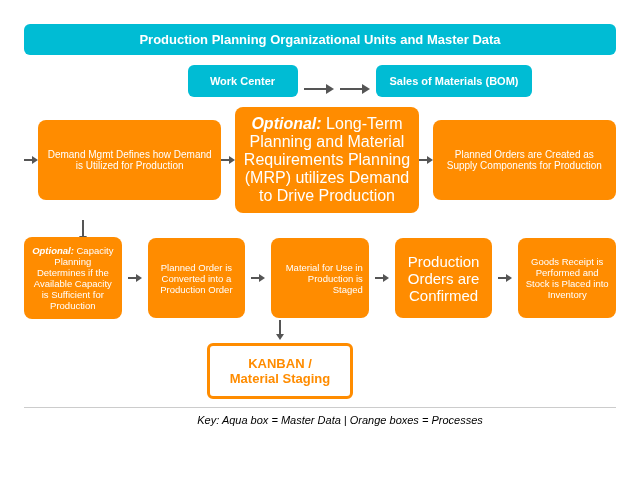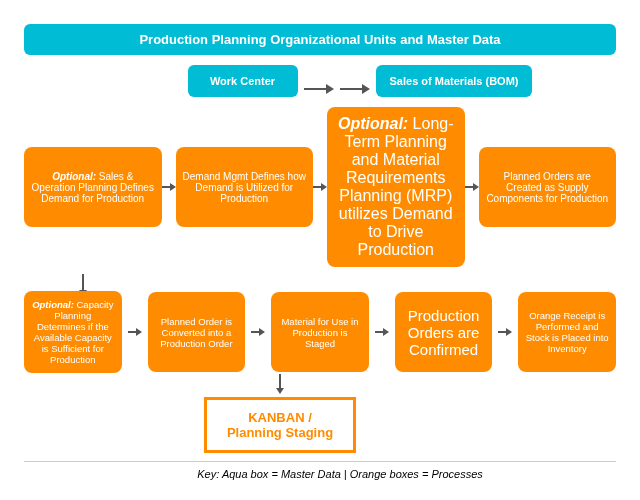--- a/index.html
+++ b/index.html
@@ -126,21 +126,21 @@
     }
 
     .kanban-box {
       background: white;
       border: 3px solid #FF8C00;
       color: #FF8C00;
       font-weight: bold;
       font-size: 13px;
       text-align: center;
       padding: 10px 20px;
-      border-radius: 0;
+      border-radius: 6px;
     }
 
     
     .key-row {
       text-align: center;
       margin-top: 8px;
       font-size: 11px;
       border-top: 1px solid #ccc;
       padding-top: 6px;
     }
@@ -190,23 +190,20 @@
 
   <div class="top-row">
     <div class="aqua-box">Work Center</div>
     <div class="arrow-right"></div>
     <div class="arrow-right"></div>
     <div class="aqua-box">Sales of Materials (BOM)</div>
   </div>
 
   <div style="position:relative;">
     <div class="flex-row mid-row" id="mid-row">
-      <div class="orange-box" style="font-size:10px;">
-          <span><em style="font-style:italic;font-weight:bold;">Optional:</em> Sales &amp; Operation Planning Defines Demand for Production</span>
-        </div>
       <div class="h-arrow"></div>
       <div class="orange-box" style="font-size:10px;justify-content:center;">
           <span>Demand Mgmt Defines how Demand is Utilized for Production</span>
         </div>
       <div class="h-arrow"></div>
       <div class="orange-box" style="font-size:16px;align-items:center;">
           <span><em style="font-style:italic;font-weight:bold;">Optional:</em> Long-Term Planning and Material Requirements Planning (MRP) utilizes Demand to Drive Production</span>
         </div>
       <div class="h-arrow"></div>
       <div class="orange-box" style="font-size:10px;">
@@ -223,43 +220,43 @@
 
   <div class="flex-row bot-row">
     <div class="orange-box" style="font-size:9.5px;">
         <span><em style="font-style:italic;font-weight:bold;">Optional:</em> Capacity Planning Determines if the Available Capacity is Sufficient for Production</span>
       </div>
     <div class="h-arrow"></div>
     <div class="orange-box" style="font-size:9.5px;">
         <span>Planned Order is Converted into a Production Order</span>
       </div>
     <div class="h-arrow"></div>
-    <div class="orange-box" style="font-size:9.5px;">
+    <div class="orange-box" style="font-size:9.5px;text-align:right;">
         <span>Material for Use in Production is Staged</span>
       </div>
     <div class="h-arrow"></div>
     <div class="orange-box" style="font-size:15px;justify-content:flex-end;">
         <span>Production Orders are Confirmed</span>
       </div>
     <div class="h-arrow"></div>
     <div class="orange-box" style="font-size:9.5px;">
-        <span>Orange Receipt is Performed and Stock is Placed into Inventory</span>
+        <span>Goods Receipt is Performed and Stock is Placed into Inventory</span>
       </div>
   </div>
 
   <div style="display:flex; align-items:center; height:16px; padding-left: 0; justify-content:center; margin-left:-80px;">
     <div style="width:2px; height:14px; background:#555; position:relative;">
       <div style="position:absolute; bottom:-6px; left:50%; transform:translateX(-50%); width:0; height:0; border-top:6px solid #555; border-left:4px solid transparent; border-right:4px solid transparent;"></div>
     </div>
   </div>
 
   <div class="kanban-section" style="margin-left:-80px;">
     <div class="kanban-box">
       <span>KANBAN /</span><br>
-      <span>Planning Staging</span>
+      <span>Material Staging</span>
     </div>
   </div>
 
   <div class="key-row">
     <em>Key: Aqua box = Master Data  |  Orange boxes = Processes</em>
   </div>
 
 </div>
 
 </body></html>

